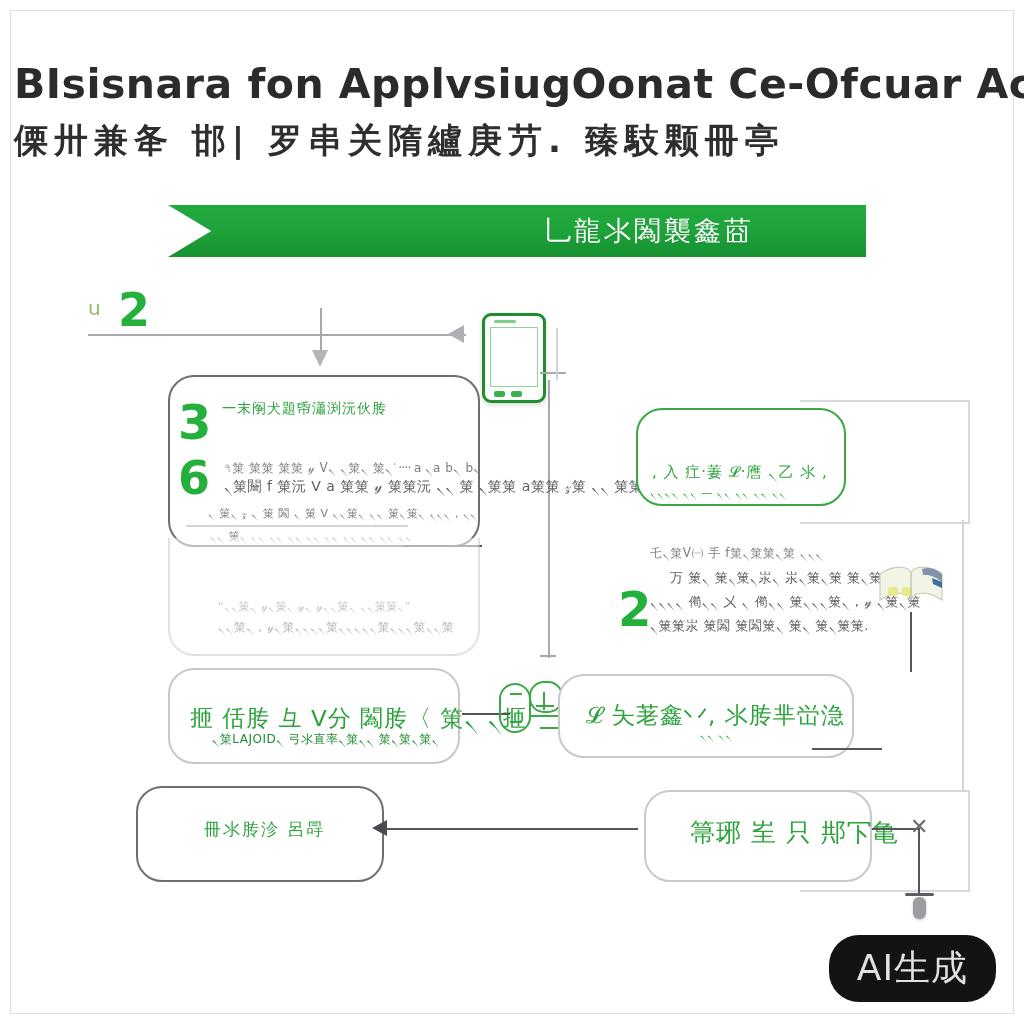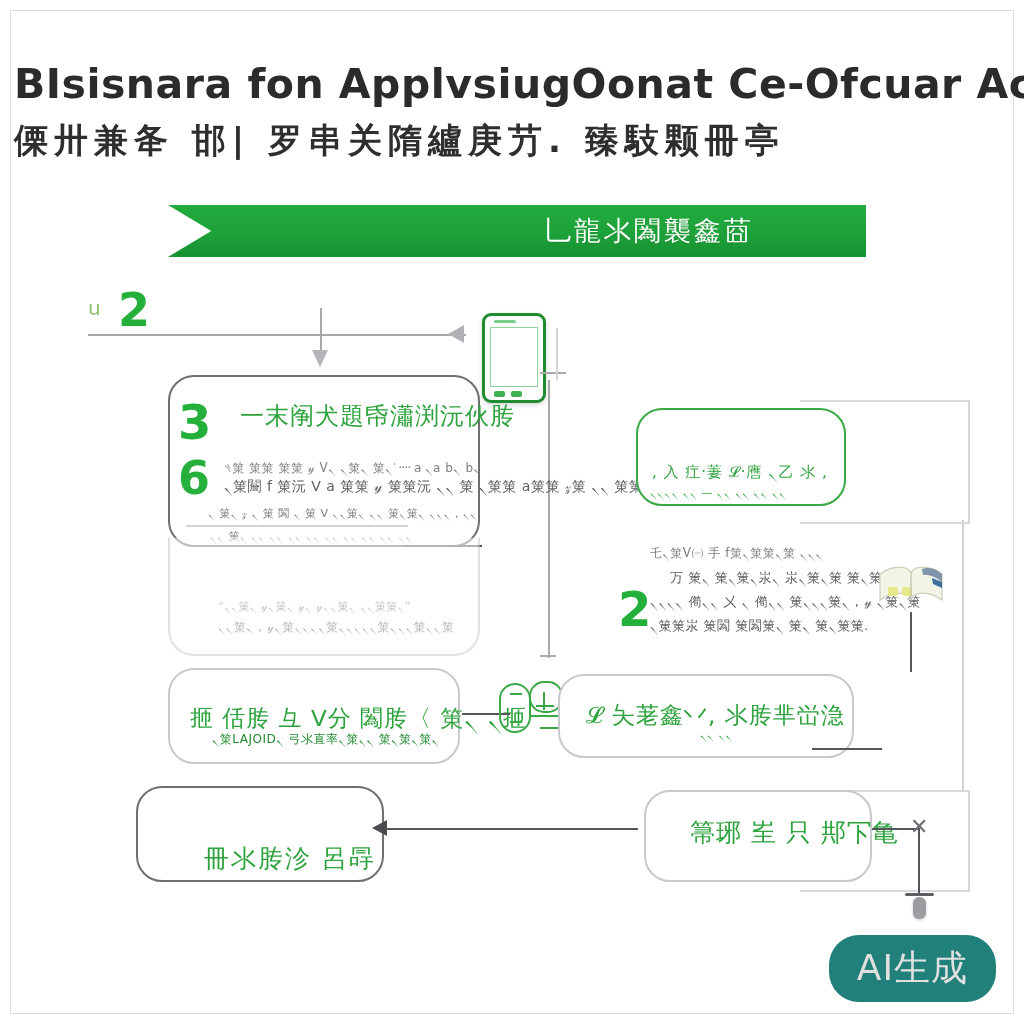--- a/index.html
+++ b/index.html
@@ -213,21 +213,21 @@
     font-size: 20px;
     font-family: "DejaVu Sans", sans-serif;
     filter: blur(0.3px);
   }
 
   
   .watermark {
     position: absolute;
     right: 28px;
     bottom: 22px;
-    background: #0f766e;
+    background: #000000;
     color: #dedede;
     border-radius: 30px;
     padding: 9px 28px;
     font-size: 36px;
     font-weight: 400;
     font-family: "DejaVu Sans", sans-serif;
     letter-spacing: 1px;
     opacity: 0.92;
   }
 </style>
@@ -263,21 +263,21 @@
   </div>
 
   <div class="hline" style="left:540px; top:372px; width:26px;"></div>
   <div class="vline light" style="left:556px; top:328px; height:52px;"></div>
   <div class="vline" style="left:548px; top:380px; height:278px;"></div>
   <div class="hline" style="left:540px; top:655px; width:16px;"></div>
 
   <div class="card gray" style="left:168px; top:375px; width:312px; height:172px;"></div>
 
   <div class="stepnum" style="left:178px; top:398px; font-size:48px;">3</div>
-  <div class="txt green" style="left:222px; top:400px; font-size:24px; letter-spacing:1px;margin-left:18px;">一末䦶犬題帋瀟渕沅伙䏝</div>
+  <div class="txt green" style="left:222px; top:400px; font-size:14px; letter-spacing:1px;">一末䦶犬題帋瀟渕沅伙䏝</div>
 
   <div class="stepnum" style="left:178px; top:455px; font-size:46px;">6</div>
   <div class="txt gray" style="left:224px; top:455px; font-size:12px; letter-spacing:0.5px;">৭䇿 䇿䇿 䇿䇿‎ 𝓎 ᐯ৲ ৲䇿৲ 䇿৲ᣟ᠁ 𝖺 ৲𝖺 𝖻৲ 𝖻৲</div>
   <div class="txt gray-d" style="left:224px; top:475px; font-size:14px; letter-spacing:0.5px;">৲䇿䦲 𝖿 䇿沅 ᐯ 𝖺 䇿䇿 𝓎 䇿䇿沅 ৲৲ 䇿 ৲䇿䇿 𝖺䇿䇿 𝓏䇿 ৲৲ 䇿䇿 䇿 ৲৲䇿৲ 沅৲</div>
   <div class="txt gray" style="left:208px; top:505px; font-size:11px; letter-spacing:0.5px;">৲ 䇿৲ 𝓏 ৲ 䇿 䦱 ৲ 䇿 ᐯ ৲৲䇿৲ ৲৲ 䇿৲䇿৲ ৲৲৲ , ৲৲</div>
   <div class="hline light" style="left:186px; top:525px; width:222px;"></div>
   <div class="txt gray" style="left:210px; top:528px; font-size:11px; letter-spacing:0.5px;">৲৲ 䇿৲ ৲৲ ৲৲ ৲৲ ৲৲ ৲৲ ৲৲ ৲৲ ৲৲ ৲৲</div>
 
   <div class="hline dark" style="left:404px; top:545px; width:78px;"></div>
 
@@ -323,21 +323,21 @@
     <path d="M14 18 L26 18 M14 46 L26 46" stroke="#3aa845" stroke-width="2" fill="none"></path>
     <path d="M34 40 L64 40 L64 52 L44 52" stroke="#3aa845" stroke-width="2" fill="none"></path>
   </svg>
 
   <div class="card faint" style="left:558px; top:674px; width:296px; height:84px;"></div>
   <div class="txt green" style="left:586px; top:700px; font-size:23px; letter-spacing:1px;">𝓛 夨荖鑫丷, 氺䏝芈峃㴔</div>
   <div class="txt green" style="left:700px; top:726px; font-size:11px; letter-spacing:0.5px;">৲৲ ৲৲</div>
   <div class="hline dark" style="left:812px; top:748px; width:70px;"></div>
 
   <div class="card gray" style="left:136px; top:786px; width:248px; height:96px;"></div>
-  <div class="txt green" style="left:204px; top:842px; font-size:25px; letter-spacing:2px;">冊氺䏝沴 呂冔</div>
+  <div class="txt green" style="left:204px; top:818px; font-size:17px; letter-spacing:2px;">冊氺䏝沴 呂冔</div>
   <div class="hline dark" style="left:386px; top:828px; width:252px;"></div>
   <div class="arrow-right-dark" style="left:372px; top:820px; transform:rotate(180deg);"></div>
 
   <div class="card faint" style="left:644px; top:790px; width:228px; height:92px;"></div>
   <div class="txt green" style="left:690px; top:816px; font-size:25px; letter-spacing:1px;">箒琊 㞷 只 䢼㓀⻲</div>
 
   <div class="hline dark" style="left:872px; top:828px; width:48px;"></div>
   <div class="xmark" style="left:910px; top:814px;">✕</div>
   <div class="vline dark" style="left:918px; top:830px; height:66px;"></div>
   <div class="capsule-cap"></div>

